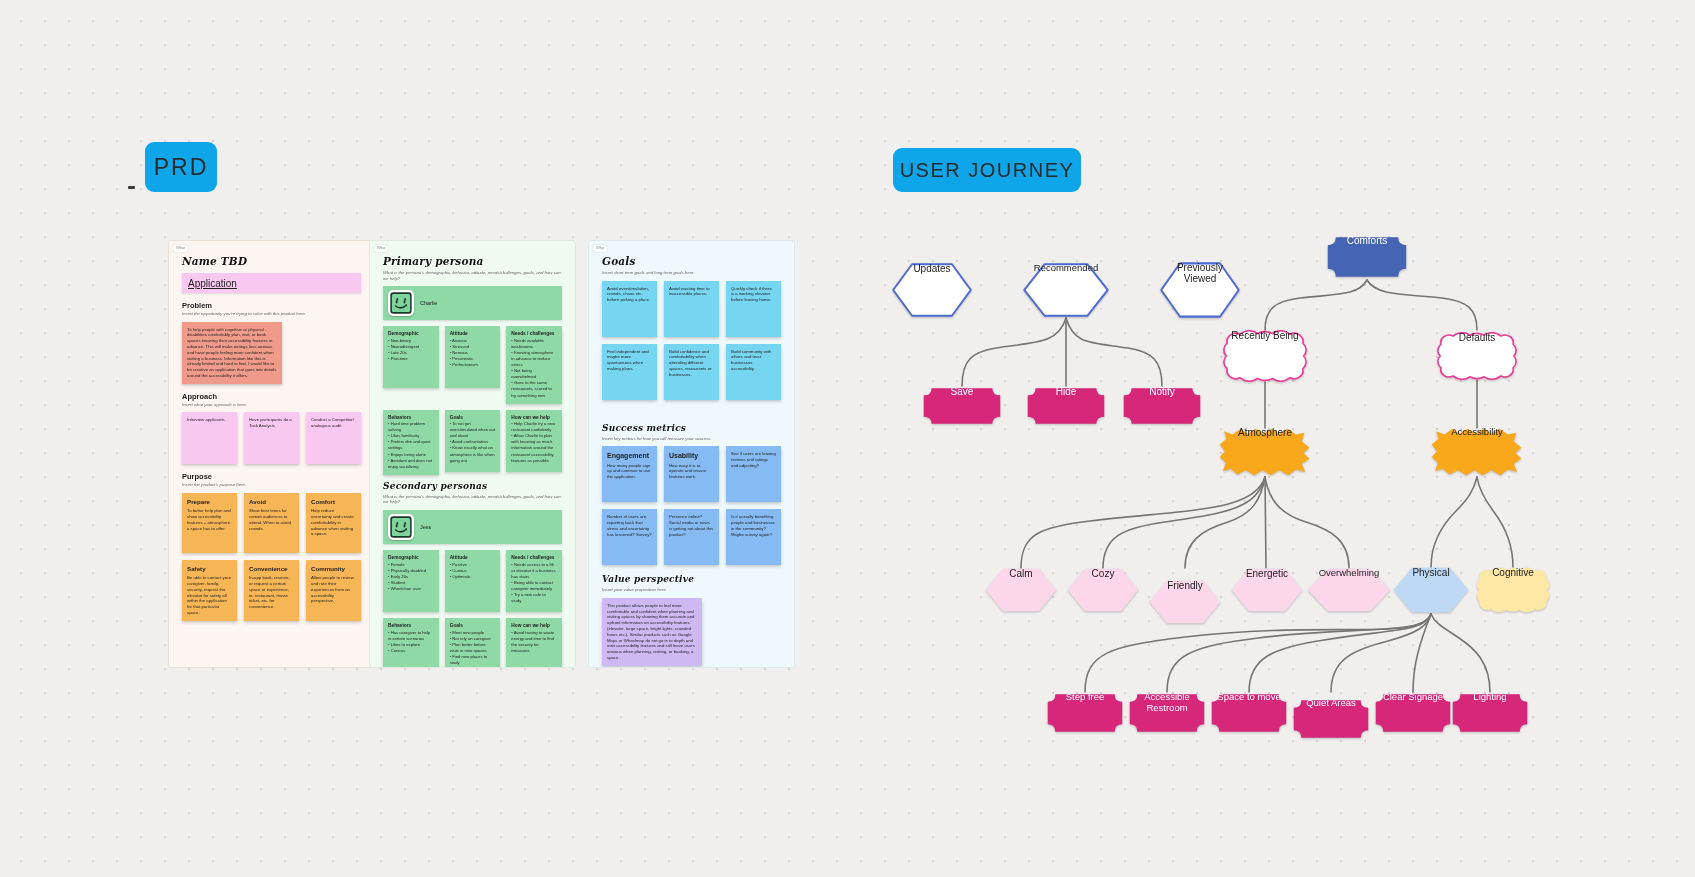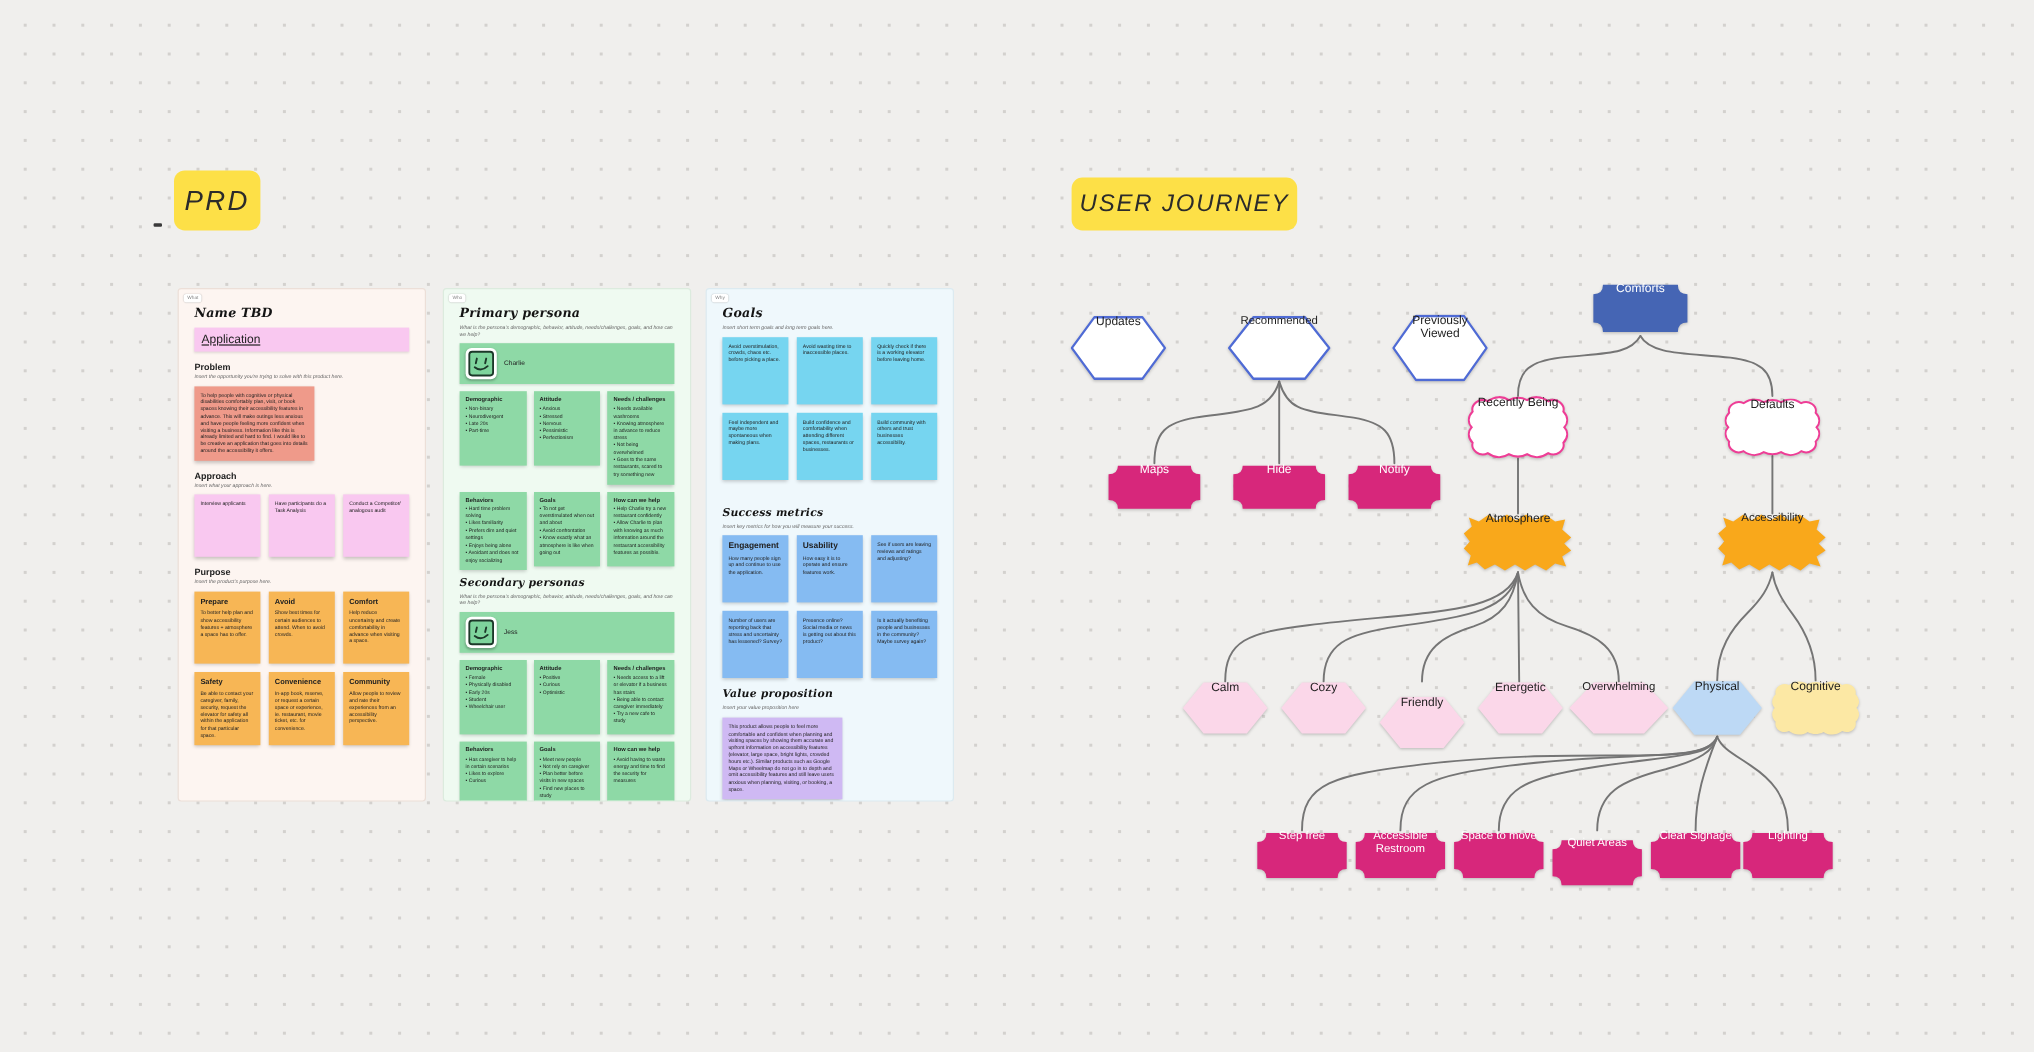--- a/index.html
+++ b/index.html
@@ -3,30 +3,30 @@
 <meta charset="utf-8">
 <style>
   html,body{margin:0;padding:0;}
   body{
     width:1695px;height:877px;position:relative;overflow:hidden;
     background:#f0efed;
     background-image:radial-gradient(circle,#d3d1ce 1.3px,transparent 1.4px);
     background-size:24px 24px;background-position:9px 9px;
     font-family:"Liberation Sans",sans-serif;color:#1d1d1d;
   }
-  .section-label{position:absolute;background:#fde047;border-radius:9px;color:#2b2b2b;
-    display:flex;align-items:center;justify-content:center;font-style:italic;}
+  .section-label{position:absolute;background:#0ea5e9;border-radius:9px;color:#2b2b2b;
+    display:flex;align-items:center;justify-content:center;}
   #prd-label{left:145px;top:142px;width:72px;height:50px;font-size:23px;letter-spacing:2px;}
   #uj-label{left:893px;top:148px;width:188px;height:44px;font-size:20px;letter-spacing:1.5px;}
   .stray{position:absolute;left:128px;top:186px;width:7px;height:2.5px;background:#3a3a3a;border-radius:1px;}
 
   
   .frame{position:absolute;width:207px;height:428px;top:240px;border-radius:3px;overflow:hidden;
     padding:12px 13px;box-sizing:border-box;}
-  #frame-prd{left:148px;background:#fdf5f1;border:1px solid #ecdfd8;}
+  #frame-prd{left:168px;background:#fdf5f1;border:1px solid #ecdfd8;}
   #frame-personas{left:369px;background:#effaf1;border:1px solid #dcebde;}
   #frame-goals{left:588px;background:#eff8fc;border:1px solid #dceaf0;}
   .frame-tag{position:absolute;left:4px;top:4px;background:#fff;border-radius:2px;font-size:4px;
     color:#888;padding:1px 3px;box-shadow:0 0 1px rgba(0,0,0,.35);line-height:1.2;}
   .script{font-family:"DejaVu Serif",serif;font-style:italic;font-weight:bold;font-size:10.5px;
     margin:2px 0 3px;color:#141414;letter-spacing:.2px;}
   .hint{font-style:italic;font-size:4.3px;color:#666;margin:0 0 5px;line-height:1.3;}
   .sec{font-size:7.5px;font-weight:bold;margin:8px 0 1px;color:#222;}
   .banner{background:#f9c8f0;height:20px;display:flex;align-items:center;padding-left:6px;
     font-size:10px;color:#222;margin:6px 0 2px;box-shadow:0 1px 2px rgba(0,0,0,.12);text-decoration:underline;}
@@ -256,21 +256,21 @@
     <div class="sticky bluecard">
       <b class="mt">Usability</b>
       <span class="sb">How easy it is to operate and ensure features work.</span>
     </div>
     <div class="sticky bluecard">See if users are leaving reviews and ratings and adjusting?</div>
     <div class="sticky bluecard">Number of users are reporting back that stress and uncertainty has lessened? Survey?</div>
     <div class="sticky bluecard">Presence online? Social media or news is getting out about this product?</div>
     <div class="sticky bluecard">Is it actually benefiting people and businesses in the community? Maybe survey again?</div>
   </div>
 
-  <h2 class="script" style="font-size:9px;margin-top:9px;">Value proposition</h2>
+  <h2 class="script" style="font-size:9px;margin-top:9px;">Value perspective</h2>
   <p class="hint">Insert your value proposition here</p>
   <div class="sticky purple">This product allows people to feel more comfortable and confident when planning and visiting spaces by showing them accurate and upfront information on accessibility features (elevator, large space, bright lights, crowded hours etc.). Similar products such as Google Maps or Wheelmap do not go in to depth and omit accessibility features and still leave users anxious when planning, visiting, or booking, a space.</div>
 </section>
 
 <svg class="connections" width="1695" height="877">
   <g fill="none" stroke="#757575" stroke-width="1.6" stroke-linecap="round">
     <path d="M962 386 C962 360 972 352 996 348 C1036 342 1058 344 1066 318"></path>
     <path d="M1066 386 L1066 318"></path>
     <path d="M1162 386 C1162 360 1152 352 1128 348 C1088 342 1074 344 1066 318"></path>
     <path d="M1265 330 C1265 308 1276 301 1300 298 C1336 294 1358 296 1367 280"></path>
@@ -309,21 +309,21 @@
   <svg viewBox="0 0 100 60" preserveAspectRatio="none">
       <polygon points="25,1.5 75,1.5 98.5,30 75,58.5 25,58.5 1.5,30" fill="#ffffff" stroke="#4f6bd5" stroke-width="2.2" stroke-linejoin="round"></polygon>
     </svg>
   <span class="lbl">Previously Viewed</span>
 </div>
 
 <div class="node" style="left:923px;top:386px;width:78px;height:40px">
   <svg viewBox="0 0 100 56" preserveAspectRatio="none">
       <path d="M11 3 H89 Q89 13 99 13 V43 Q89 43 89 53 H11 Q11 43 1 43 V13 Q11 13 11 3 Z" fill="#d7277b" stroke-linejoin="round"></path>
     </svg>
-  <span class="lbl w">Maps</span>
+  <span class="lbl w">Save</span>
 </div>
 <div class="node" style="left:1027px;top:386px;width:78px;height:40px">
   <svg viewBox="0 0 100 56" preserveAspectRatio="none">
       <path d="M11 3 H89 Q89 13 99 13 V43 Q89 43 89 53 H11 Q11 43 1 43 V13 Q11 13 11 3 Z" fill="#d7277b"></path>
     </svg>
   <span class="lbl w">Hide</span>
 </div>
 <div class="node" style="left:1123px;top:386px;width:78px;height:40px">
   <svg viewBox="0 0 100 56" preserveAspectRatio="none">
       <path d="M11 3 H89 Q89 13 99 13 V43 Q89 43 89 53 H11 Q11 43 1 43 V13 Q11 13 11 3 Z" fill="#d7277b"></path>

